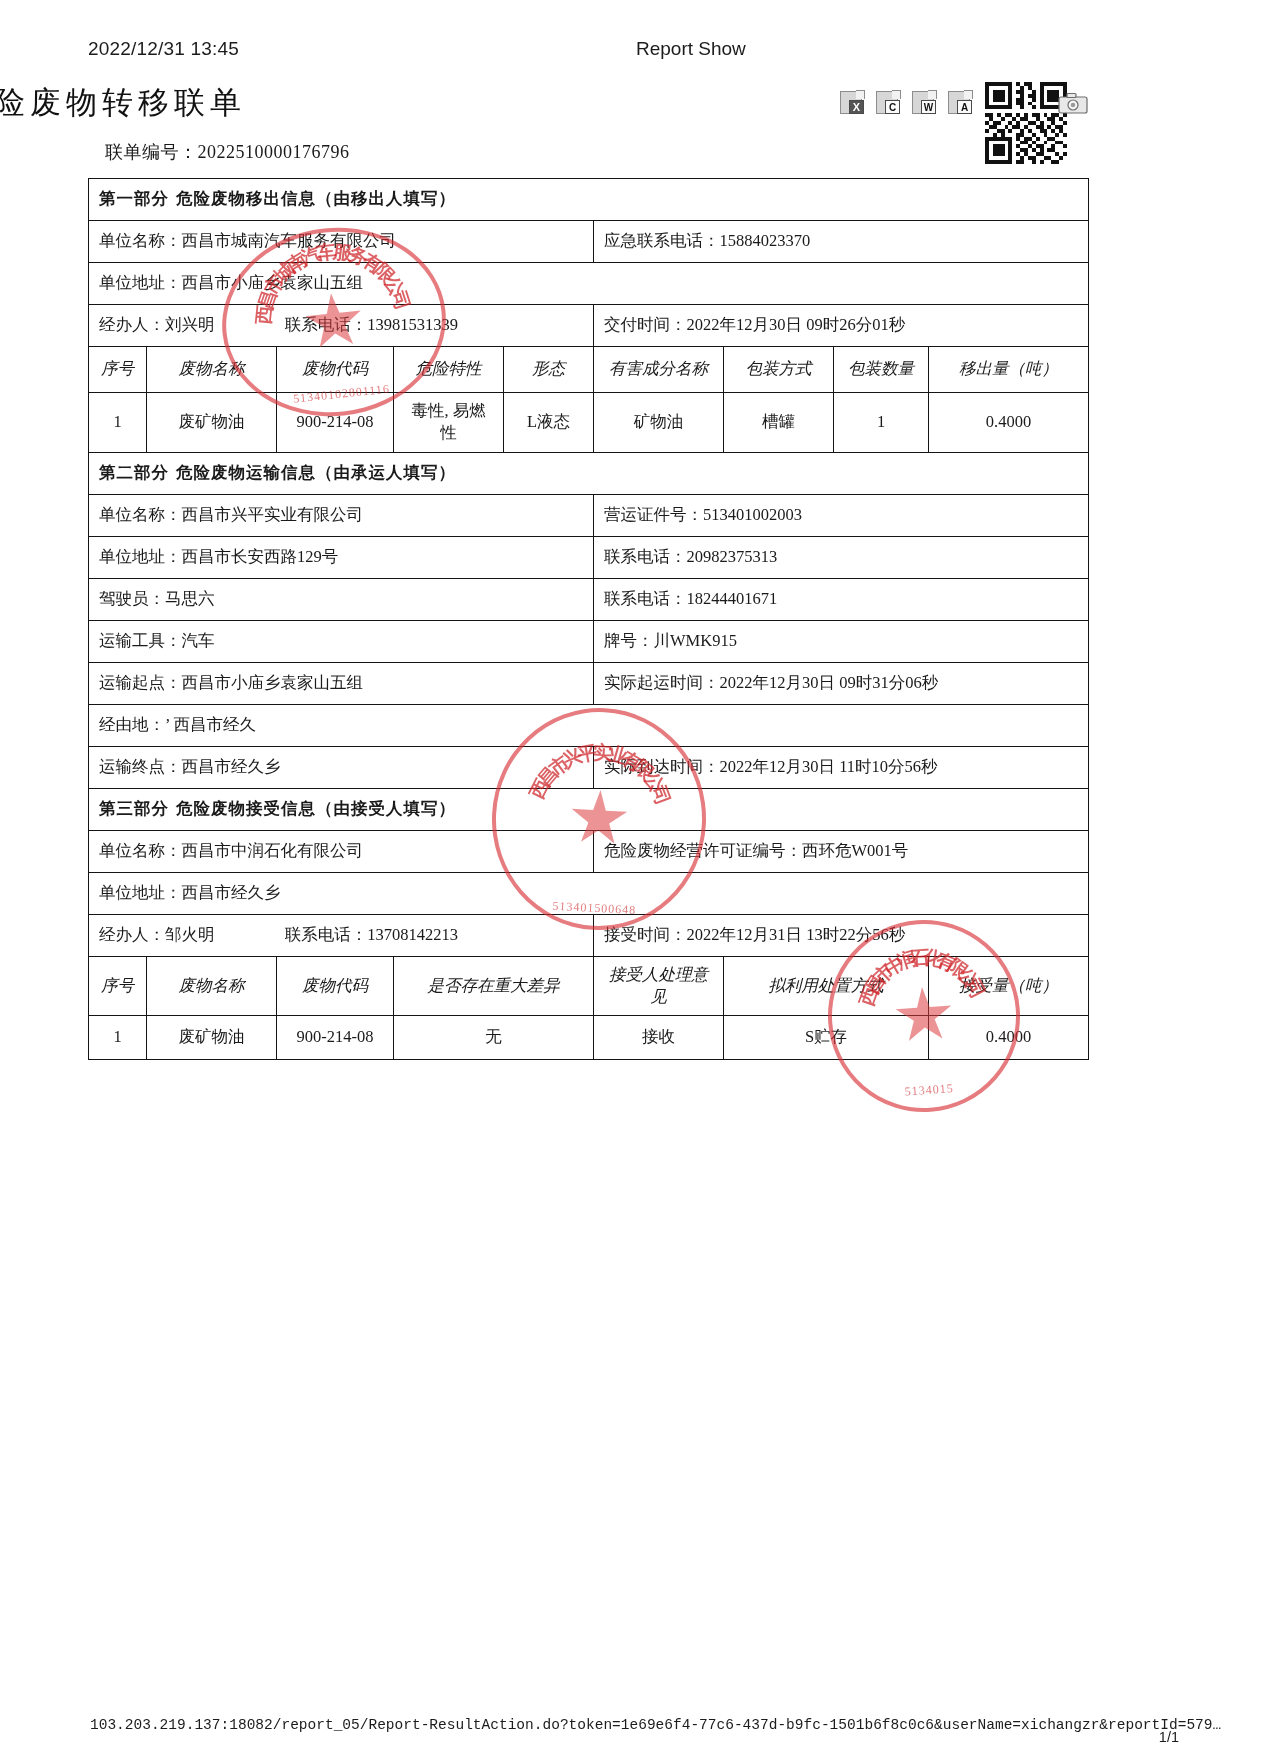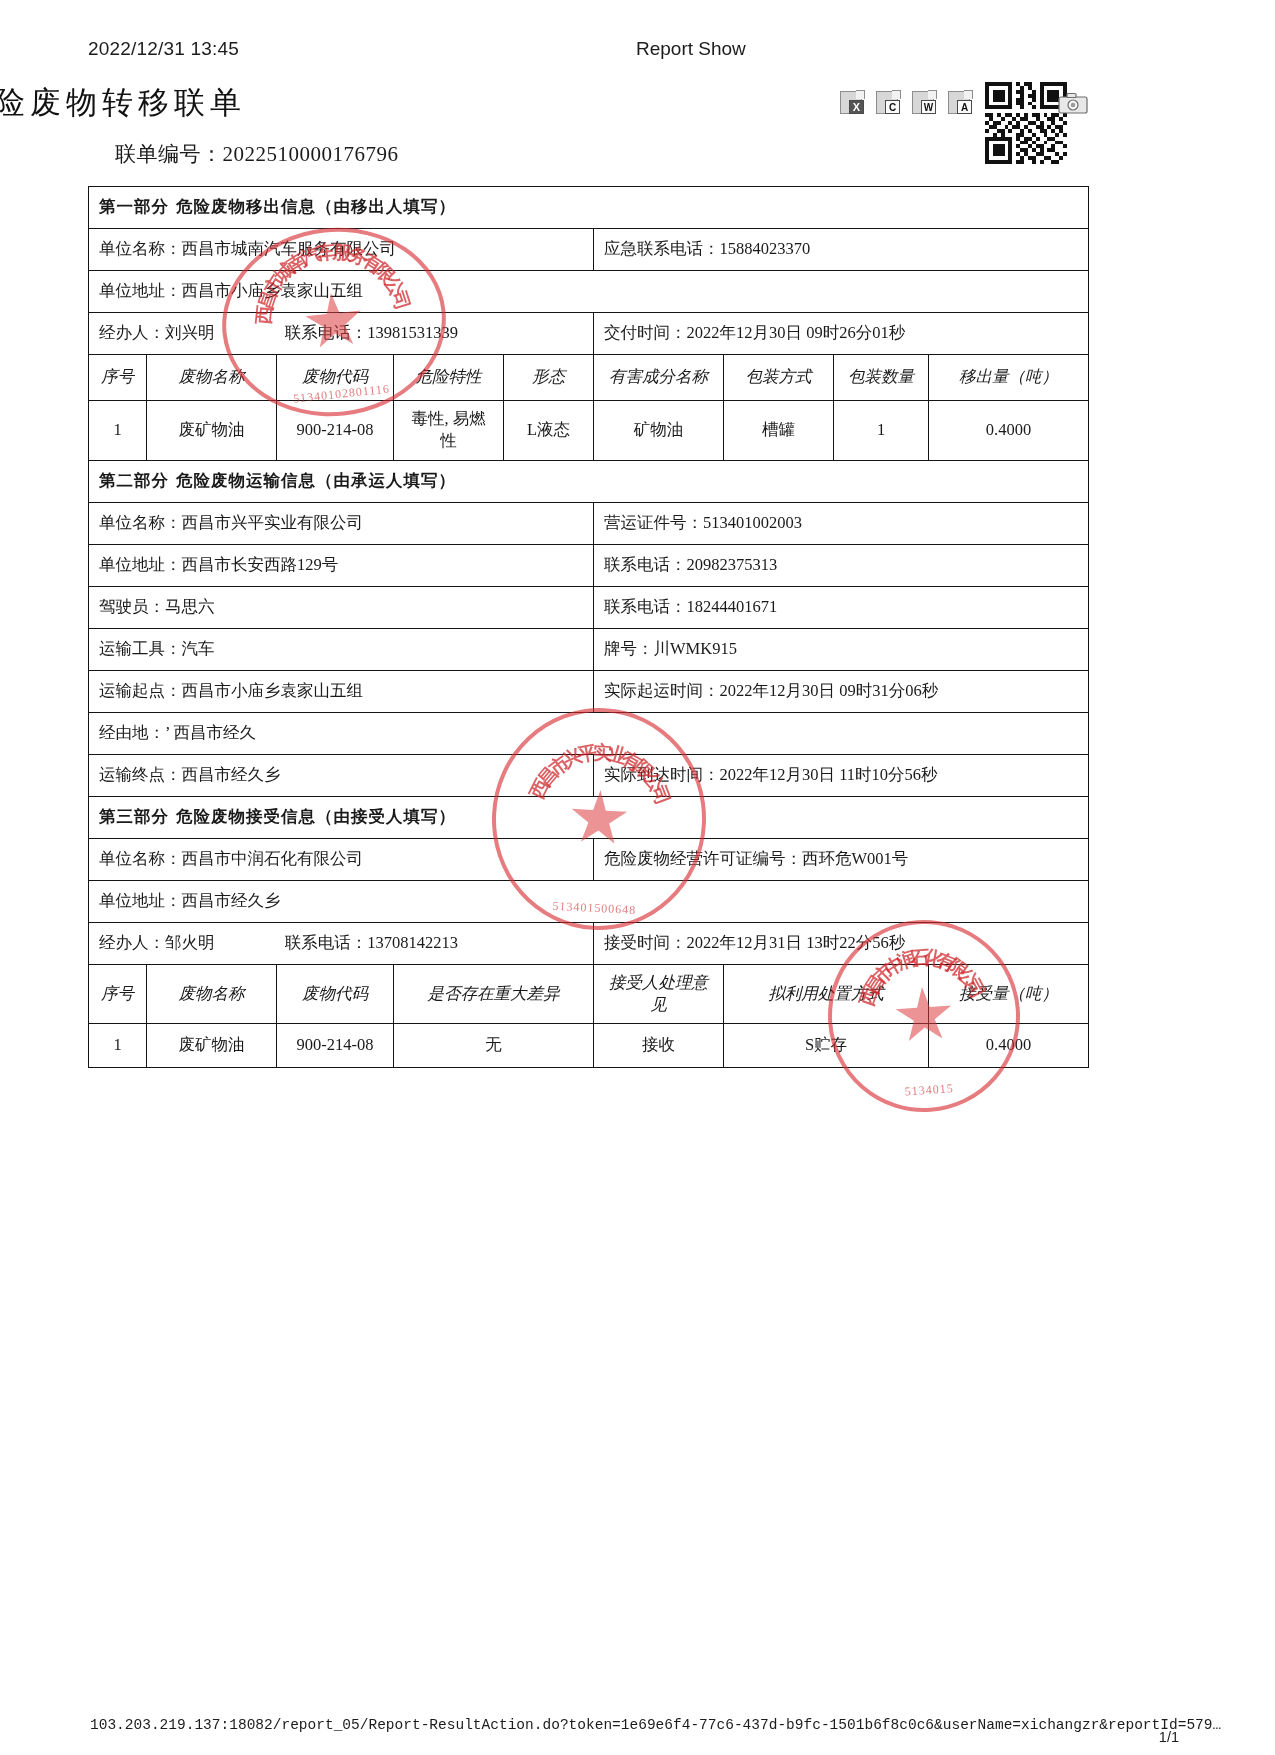--- a/index.html
+++ b/index.html
@@ -62,27 +62,27 @@
   
   .qrbox { position:absolute; top:82px; left:985px; width:82px; height:82px; }
   .qrbox canvas, .qrbox svg { display:block; }
   .camera-ico {
     position:absolute; top:92px; left:1058px;
     width:30px; height:22px;
   }
 
   
   .serial {
-    position:absolute; top:140px; left:115px;
-    font-size:21px; letter-spacing:.5px;
+    position:absolute; top:140px; left:105px;
+    font-size:18px; letter-spacing:.5px;
   }
 
   
   .sheetwrap { position:absolute; top:178px; left:88px; width:1000px; }
-  table.main { width:1000px; border-collapse:collapse; table-layout:fixed;margin-top:8px; }
+  table.main { width:1000px; border-collapse:collapse; table-layout:fixed; }
   table.main td {
     border:1.5px solid #141414;
     padding:7px 10px;
     font-size:16.5px;
     vertical-align:middle;
     height:42px;
     line-height:1.35;
   }
   td.section {
     font-weight:bold; font-size:18px; letter-spacing:1px; height:46px;

